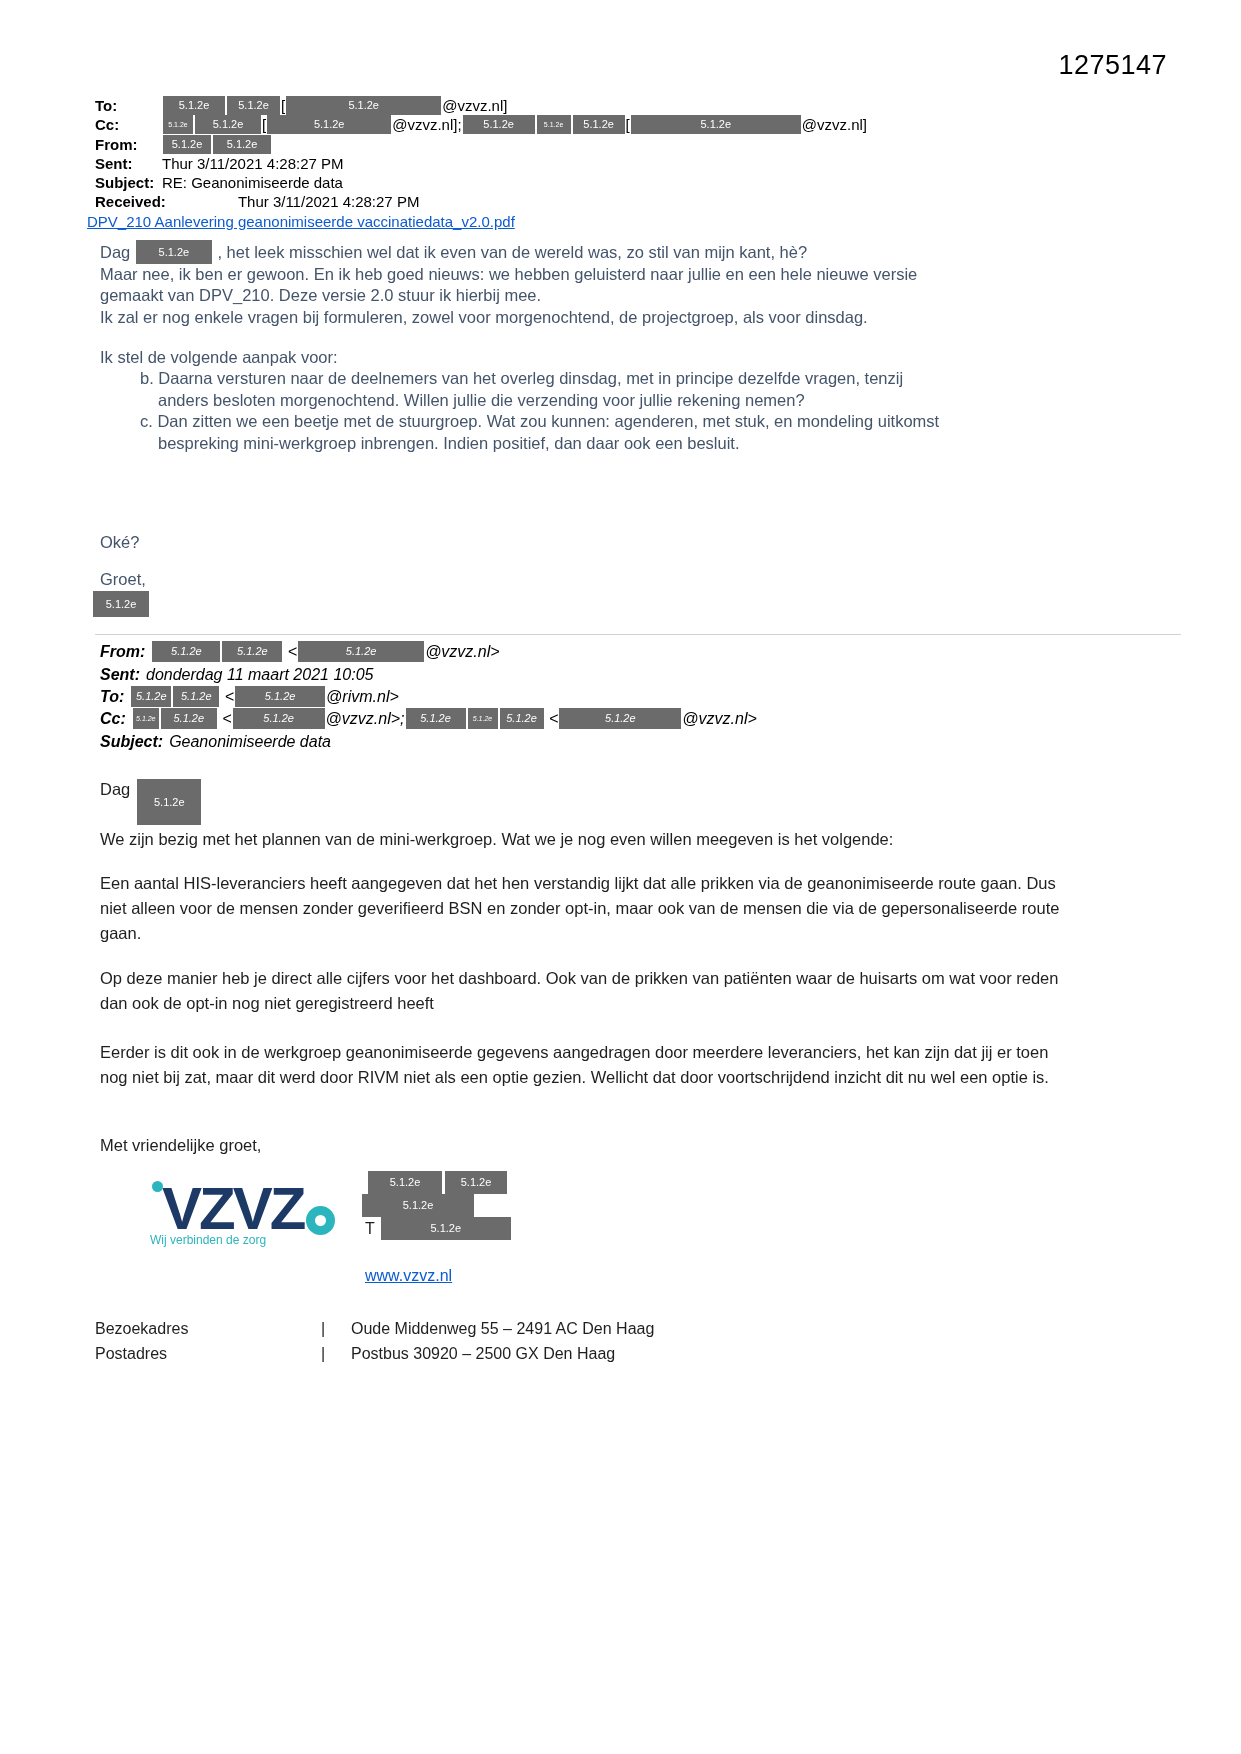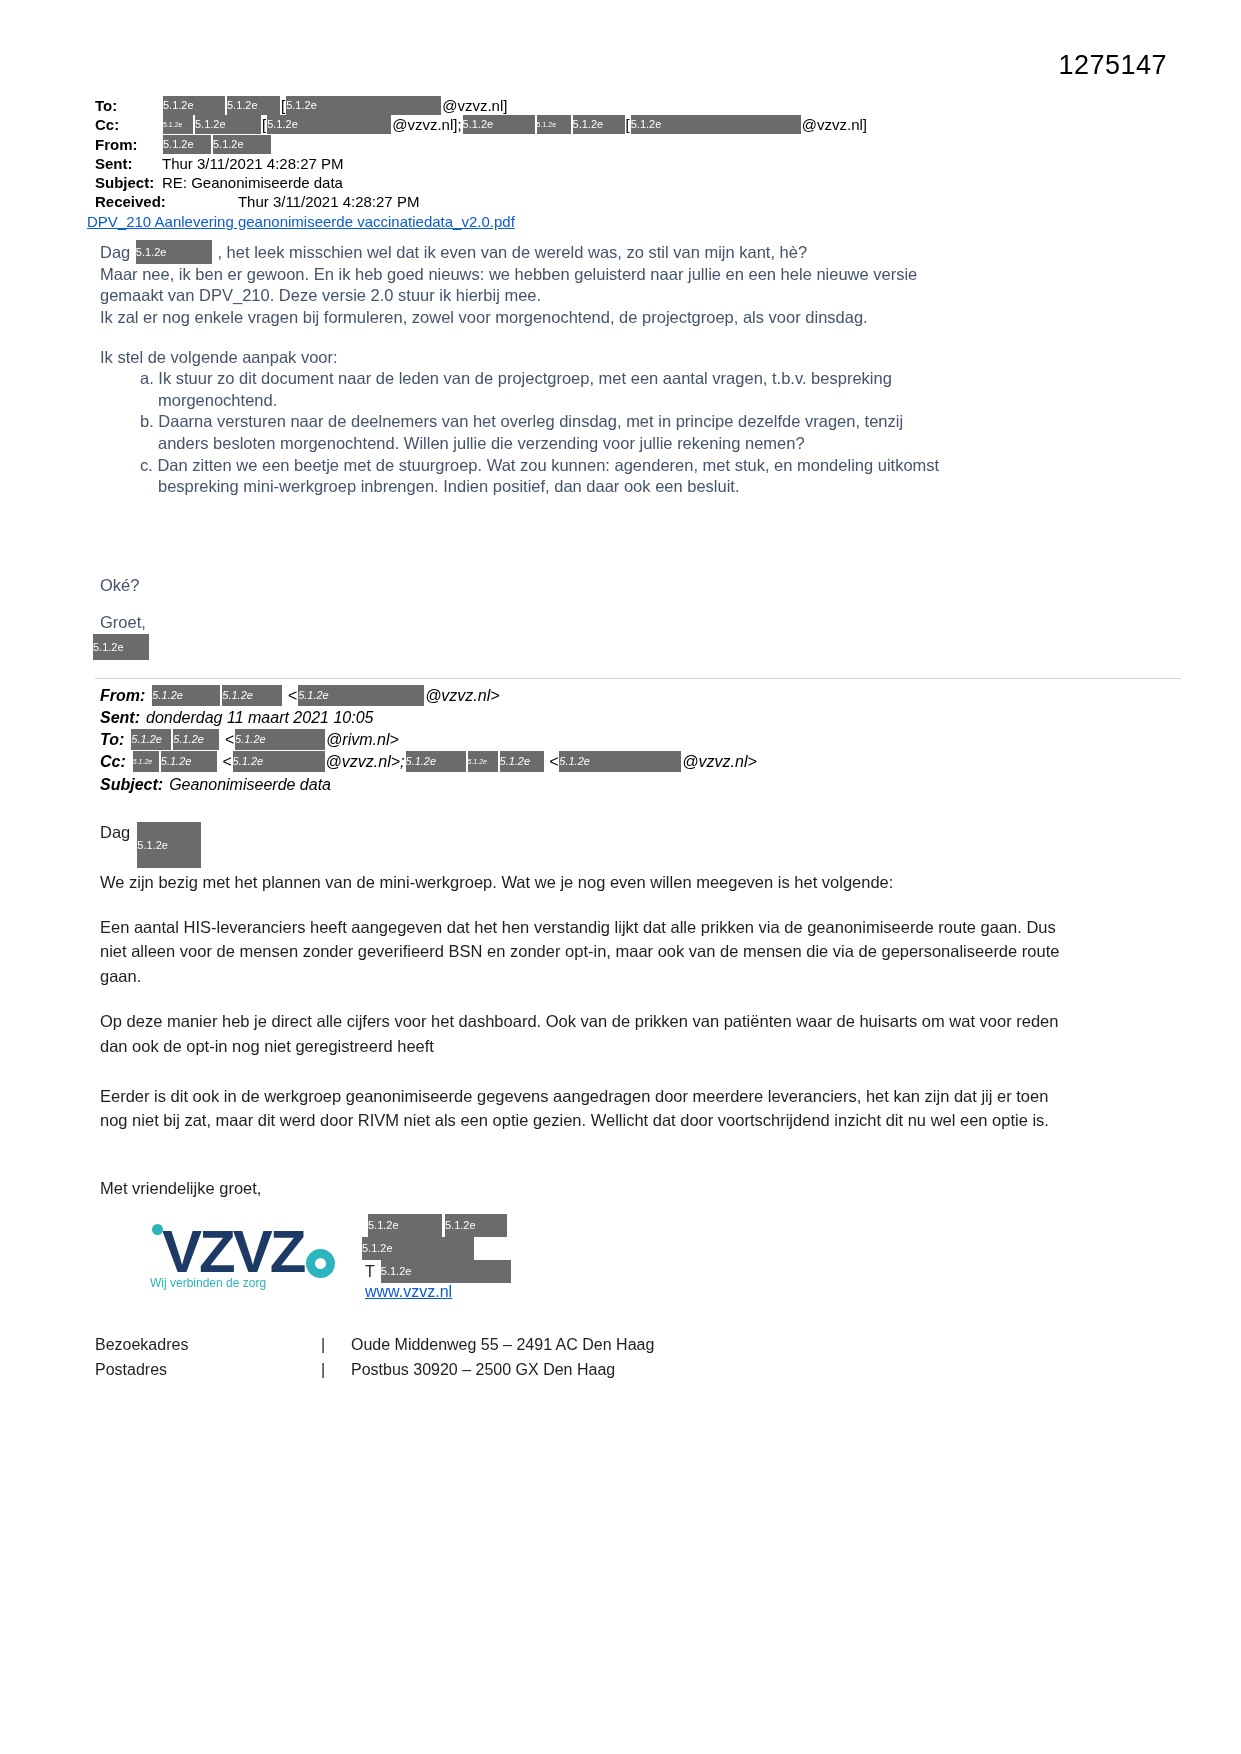--- a/index.html
+++ b/index.html
@@ -23,21 +23,21 @@
   .h1 .hrow{display:flex;align-items:flex-start;}
   .h1 .hlabel{font-weight:bold;min-width:67px;flex-shrink:0;white-space:nowrap;}
   .h1 .hval{white-space:nowrap;}
   .attach{
     display:inline-block;margin-top:1px;margin-left:-8px;
     font-size:15px;color:#0b5bd3;text-decoration:underline;cursor:pointer;
   }
   
   .redact{
     display:inline-block;background:#6b6b6b;color:#fff;
-    text-align:left;font-size:11px;
+    text-align:center;font-size:11px;
     height:19px;line-height:19px;vertical-align:-4px;
     margin:0 1px;overflow:hidden;white-space:nowrap;
   }
   .redact.sm{font-size:7px;}
   
   .b1{margin-left:5px;margin-top:9px;font-size:16.5px;line-height:21.6px;color:#44546A;width:980px;}
   .b1 .para{margin:0;white-space:pre-wrap;}
   .b1 .li{margin:0 0 0 40px;padding-left:18px;text-indent:-18px;white-space:pre-wrap;}
   .b1 .redact{height:24px;line-height:24px;vertical-align:-6px;}
   .b1 .sig-line .redact{vertical-align:0;}
@@ -56,21 +56,21 @@
   .sig{display:flex;margin-top:14px;margin-left:5px;}
   .logo{position:relative;margin-left:50px;width:212px;flex-shrink:0;padding-top:8px;}
   .logo-dot{position:absolute;left:2px;top:10px;width:11px;height:11px;border-radius:50%;background:#2cb5bd;}
   .logo-text{font-size:60px;font-weight:bold;color:#1d3a66;letter-spacing:-3px;line-height:1.0;padding-left:12px;display:inline-block;}
   .logo-donut{display:inline-block;width:11px;height:11px;border:9px solid #2cb5bd;border-radius:50%;margin-left:3px;transform:translateY(6px);}
   .logo-tagline{color:#2cb5bd;font-size:12px;text-align:left;margin-top:-6px;padding-right:16px;}
   .contact{margin-left:3px;font-size:16px;color:#1f1f1f;}
   .contact .crow{height:23px;white-space:nowrap;}
   .contact .redact{height:23px;line-height:23px;vertical-align:top;}
   .contact .t{display:inline-block;vertical-align:top;line-height:23px;margin-right:2px;}
-  .site{display:inline-block;font-size:16px;color:#0b5bd3;text-decoration:underline;cursor:pointer;}
+  .site{display:inline-block;margin-top:27px;font-size:16px;color:#0b5bd3;text-decoration:underline;cursor:pointer;}
   
   .addresses{margin-top:32px;font-size:16px;line-height:24.5px;color:#1f1f1f;}
   .addr-row{display:flex;}
   .addr-label{width:218px;text-align:left;flex-shrink:0;}
   .addr-sep{margin:0 0 0 8px;width:30px;}
   .addr-value{}
 </style>
 </head>
 <body>
 
@@ -106,22 +106,20 @@
 
   <a class="attach" href="#">DPV_210 Aanlevering geanonimiseerde vaccinatiedata_v2.0.pdf</a>
 
   <div class="b1">
       <div class="para"><span class="t">Dag </span><span class="redact" style="width: 76px; height: 24px; line-height: 24px;">5.1.2e</span><span class="t"> , het leek misschien wel dat ik even van de wereld was, zo stil van mijn kant, hè?</span></div>
       <div class="para">Maar nee, ik ben er gewoon. En ik heb goed nieuws: we hebben geluisterd naar jullie en een hele nieuwe versie
 gemaakt van DPV_210. Deze versie 2.0 stuur ik hierbij mee.
 Ik zal er nog enkele vragen bij formuleren, zowel voor morgenochtend, de projectgroep, als voor dinsdag.</div>
       <div style="height: 18px;"></div>
       <div class="para">Ik stel de volgende aanpak voor:</div>
-      <div class="li">a. Ik stuur zo dit document naar de leden van de projectgroep, met een aantal vragen, t.b.v. bespreking
-morgenochtend.</div>
       <div class="li">b. Daarna versturen naar de deelnemers van het overleg dinsdag, met in principe dezelfde vragen, tenzij
 anders besloten morgenochtend. Willen jullie die verzending voor jullie rekening nemen?</div>
       <div class="li">c. Dan zitten we een beetje met de stuurgroep. Wat zou kunnen: agenderen, met stuk, en mondeling uitkomst
 bespreking mini-werkgroep inbrengen. Indien positief, dan daar ook een besluit.</div>
       <div style="height: 77px;"></div>
       <div class="para">Oké?</div>
       <div style="height: 16px;"></div>
       <div class="para">Groet,</div>
       <div class="para sig-line"><span class="redact" style="width: 56px; height: 26px; line-height: 26px; margin-left: -7px;">5.1.2e</span></div>
     </div>

